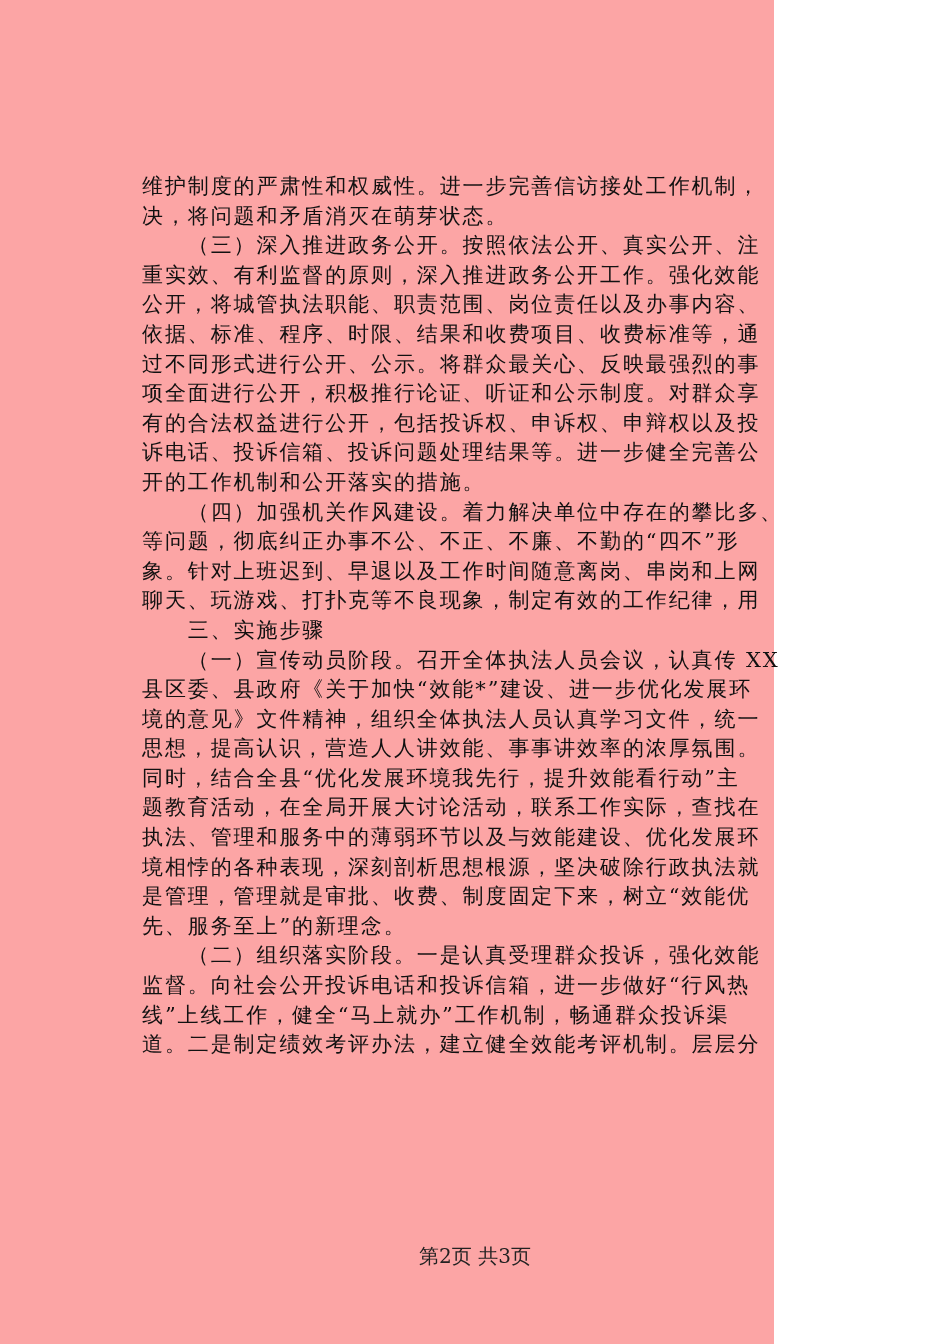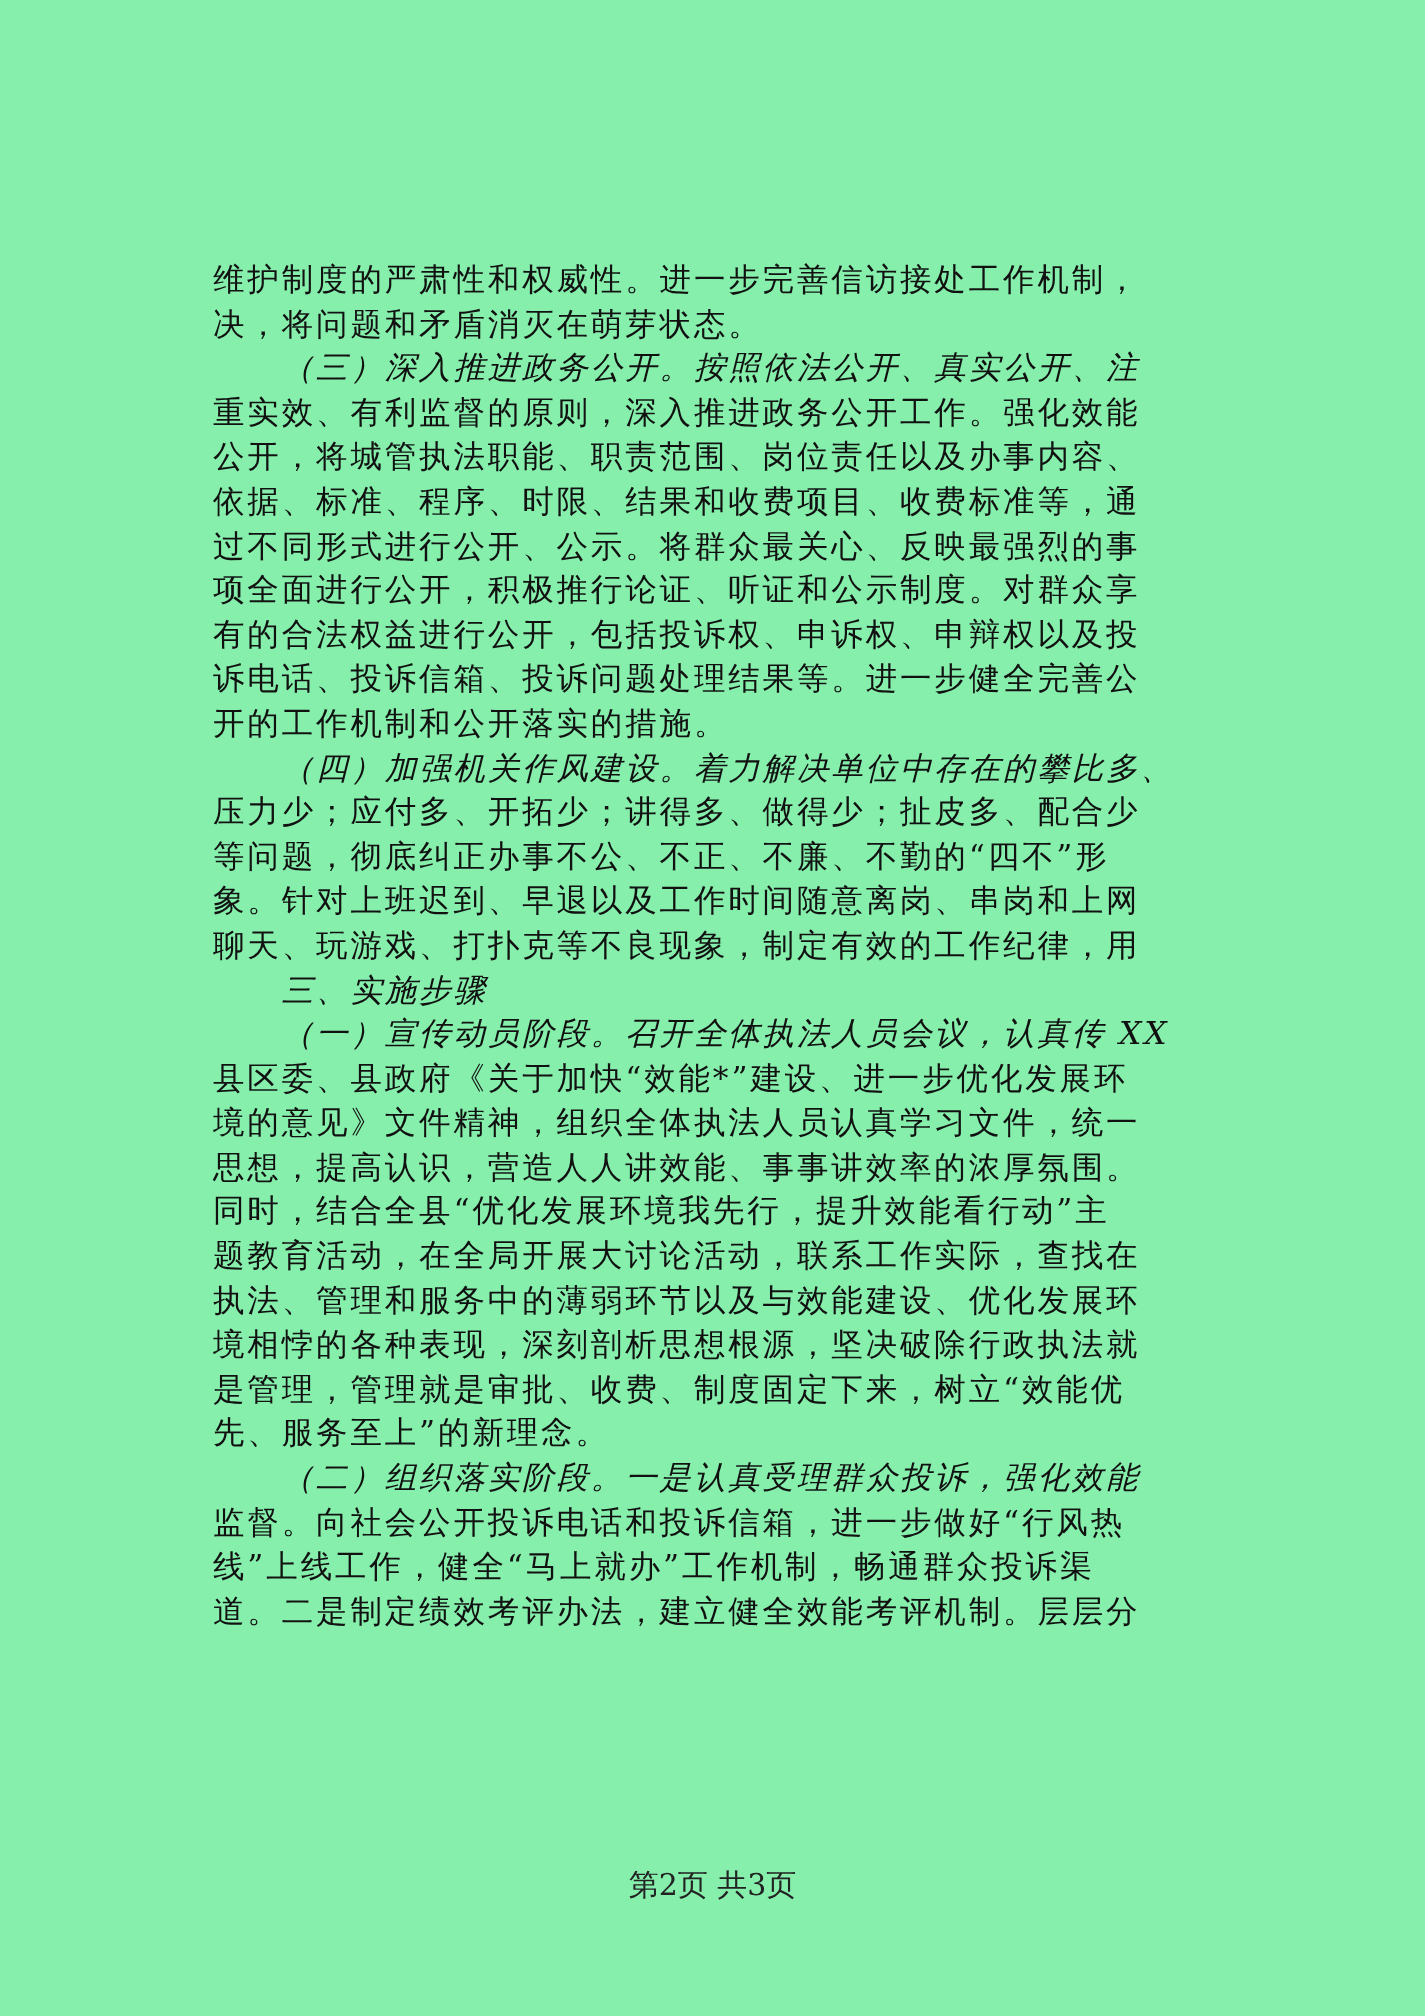--- a/index.html
+++ b/index.html
@@ -1,26 +1,26 @@
 <!DOCTYPE html>
 <html><head>
   <meta charset="utf-8">
   <style>
     html, body { margin: 0; padding: 0; background: #ffffff; }
     body { width: 950px; height: 1344px; position: relative; overflow: hidden; }
     .page {
-      position: absolute; left: 0; top: 0; width: 950px; height: 1344px; background: #86efac;
+      position: absolute; left: 0; top: 0; width: 774px; height: 1344px; background: #fca5a5;
     }
     .body-text {
       position: absolute; left: 142px; top: 172px; width: 700px;
       font-family: "DejaVu Serif", "Liberation Serif", serif;
       font-size: 21px; letter-spacing: 1.9px; line-height: 29.6px; color: #111111;
     }
     .line { display: block; white-space: nowrap; height: 29.6px; }
-    .indent { padding-left: 45.8px; font-style: italic; }
+    .indent { padding-left: 45.8px; }
     .footer {
       position: absolute; left: 0; top: 1243px; width: 950px; text-align: center;
       font-family: "DejaVu Serif", "Liberation Serif", serif;
       font-size: 20px; color: #222222;
     }
   </style>
 </head>
 <body>
 
 <div class="page">
@@ -35,21 +35,20 @@
         <span class="line">公开，将城管执法职能、职责范围、岗位责任以及办事内容、</span>
         <span class="line">依据、标准、程序、时限、结果和收费项目、收费标准等，通</span>
         <span class="line">过不同形式进行公开、公示。将群众最关心、反映最强烈的事</span>
         <span class="line">项全面进行公开，积极推行论证、听证和公示制度。对群众享</span>
         <span class="line">有的合法权益进行公开，包括投诉权、申诉权、申辩权以及投</span>
         <span class="line">诉电话、投诉信箱、投诉问题处理结果等。进一步健全完善公</span>
         <span class="line">开的工作机制和公开落实的措施。</span>
       </div>
       <div>
         <span class="line indent">（四）加强机关作风建设。着力解决单位中存在的攀比多、</span>
-        <span class="line">压力少；应付多、开拓少；讲得多、做得少；扯皮多、配合少</span>
         <span class="line">等问题，彻底纠正办事不公、不正、不廉、不勤的“四不”形</span>
         <span class="line">象。针对上班迟到、早退以及工作时间随意离岗、串岗和上网</span>
         <span class="line">聊天、玩游戏、打扑克等不良现象，制定有效的工作纪律，用</span>
       </div>
       <div>
         <span class="line indent">三、实施步骤</span>
       </div>
       <div>
         <span class="line indent">（一）宣传动员阶段。召开全体执法人员会议，认真传 XX</span>
         <span class="line">县区委、县政府《关于加快“效能*”建设、进一步优化发展环</span>

